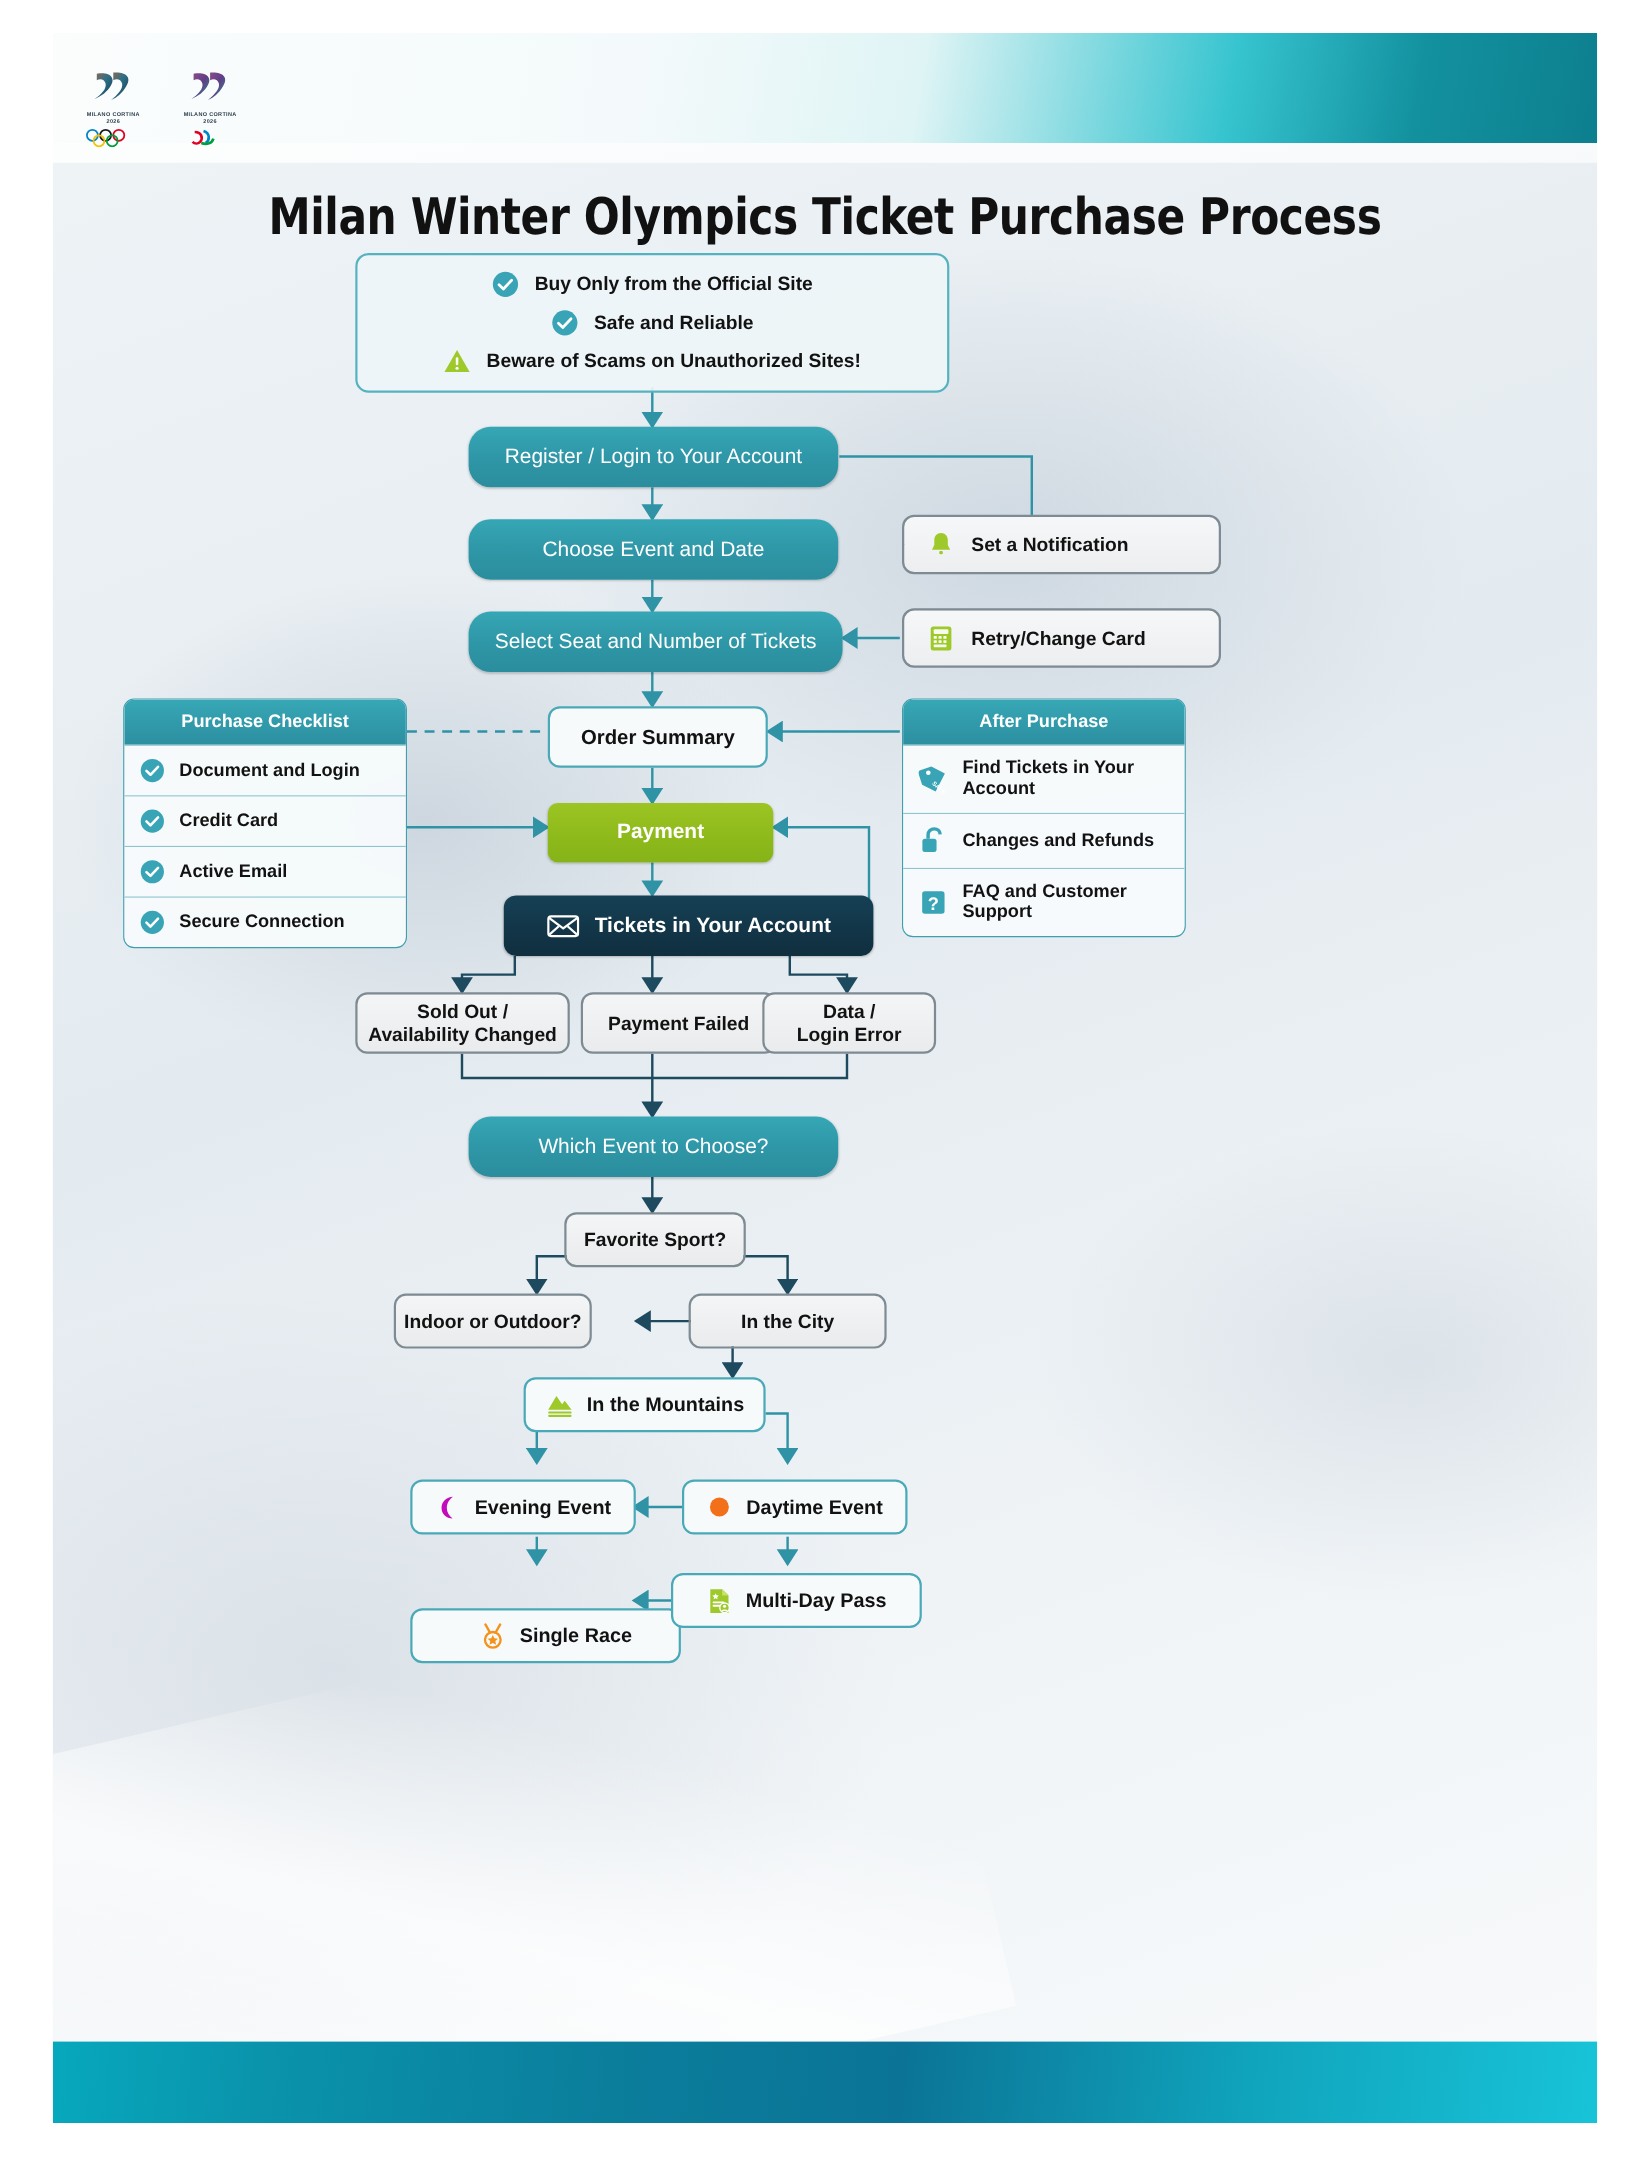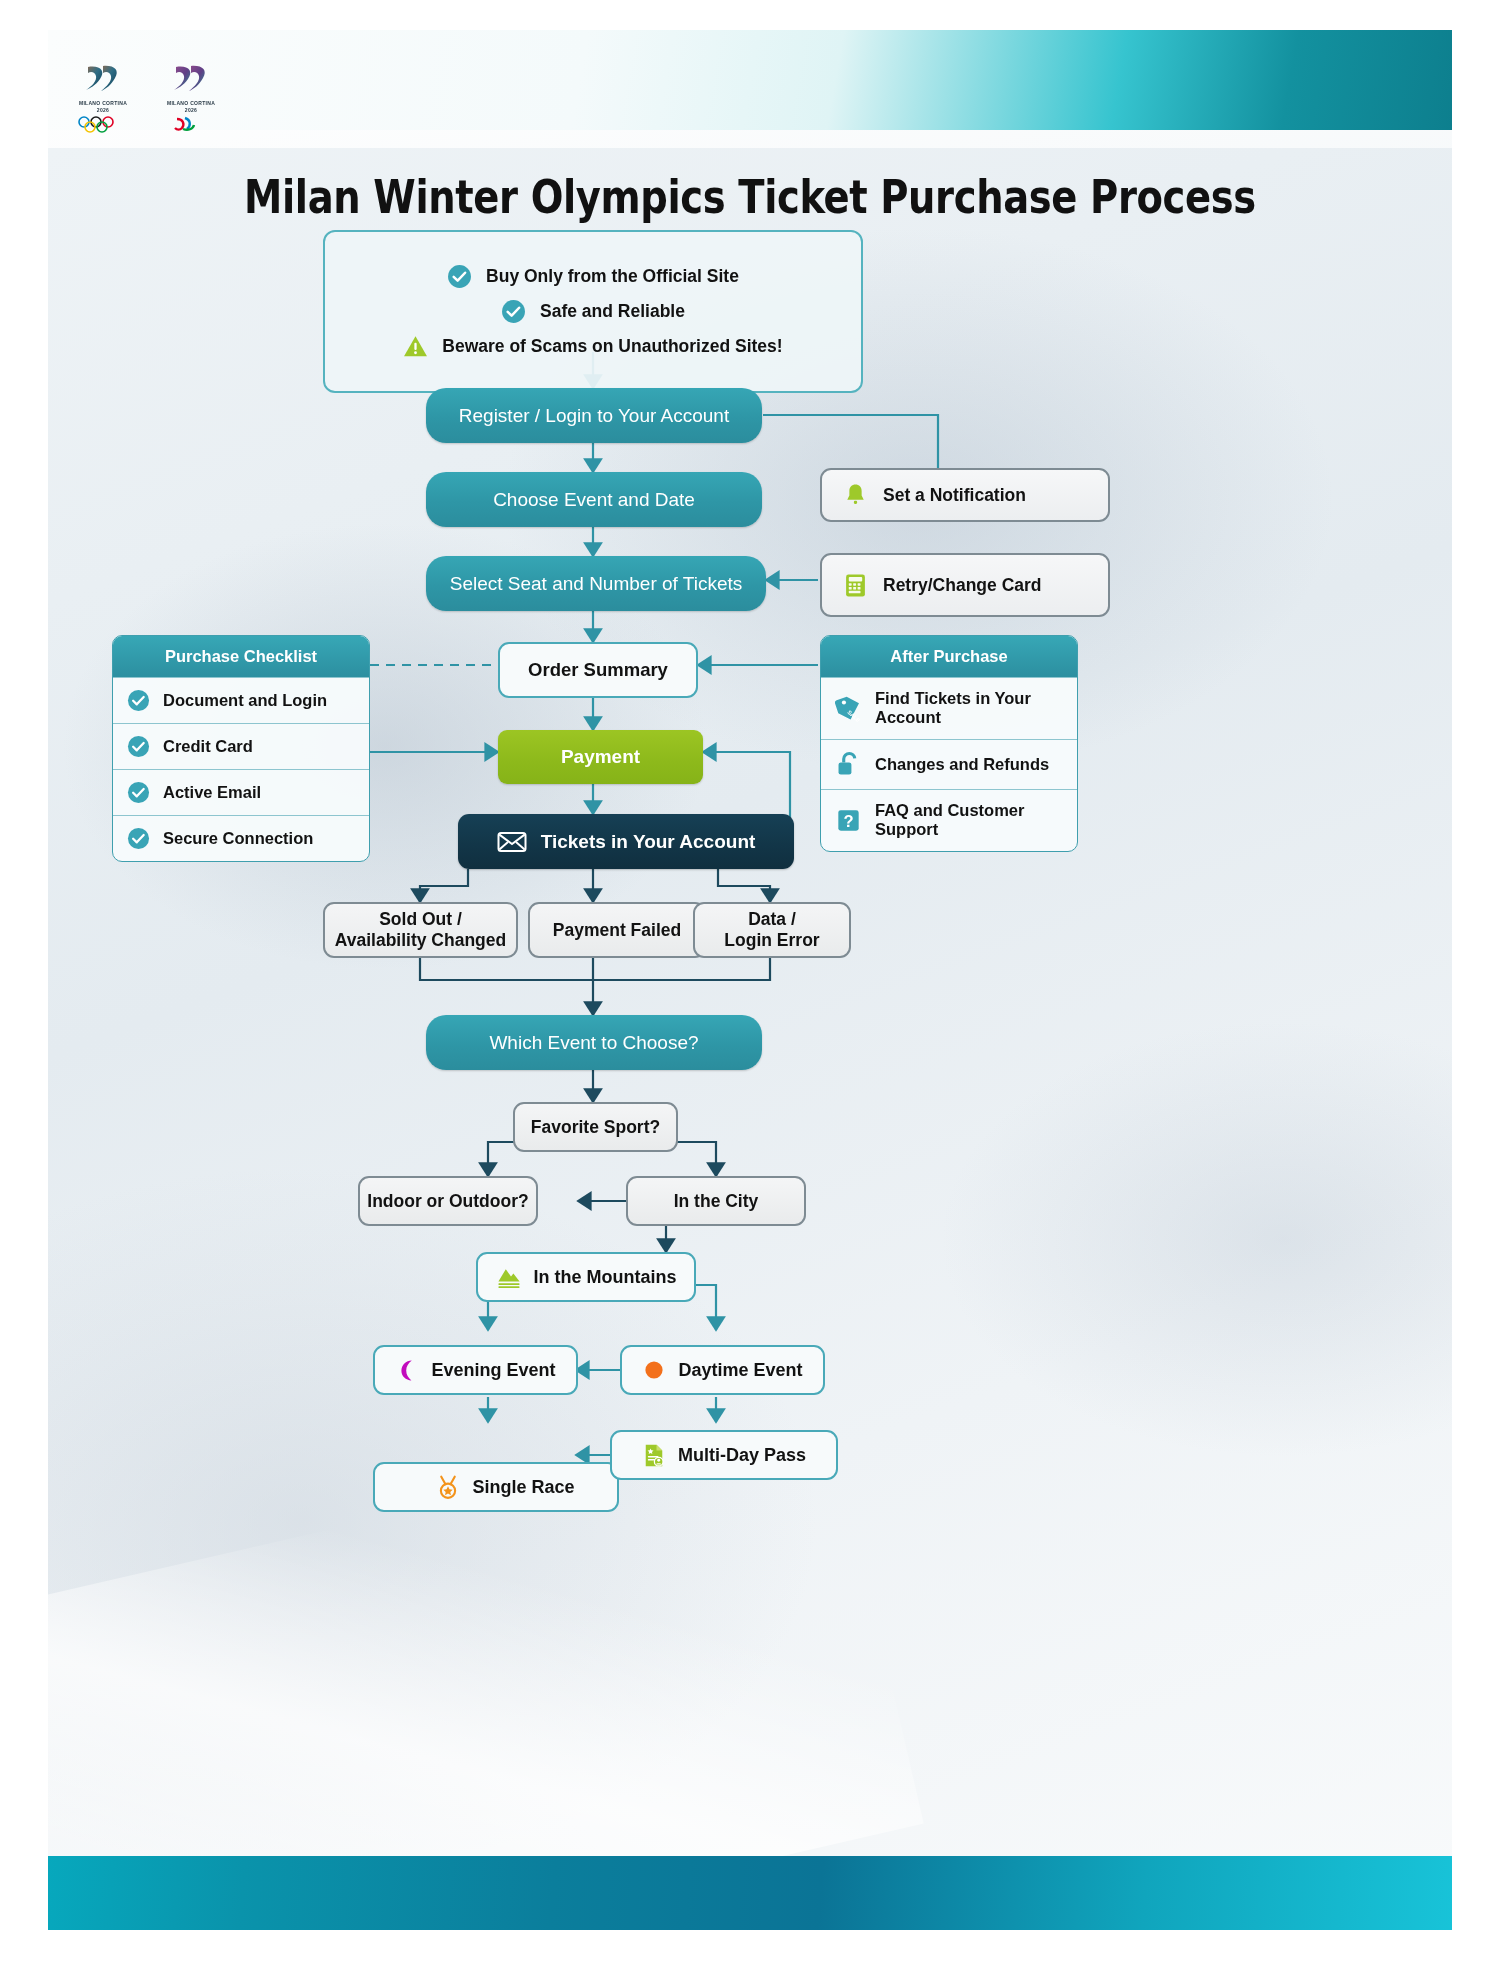--- a/index.html
+++ b/index.html
@@ -70,21 +70,21 @@
     background: linear-gradient(95deg,#07a8bd 0%,#0a93ab 14%,#0b7e9c 36%,#0b7496 55%,#10a5bd 78%,#18c3d8 100%);
   }
   #wires { position: absolute; left: 0; top: 0; width: 1404px; height: 1900px; pointer-events: none; }
 
   .node { position: absolute; display: flex; align-items: center; }
 
   
   .infobox {
     border: 2px solid #55b3bf; border-radius: 12px;
     background: rgba(238,245,247,0.93);
-    padding: 32px 22px;
+    padding: 14px 22px;
     display: flex; flex-direction: column; gap: 10px;
   }
   .inforow { display: flex; align-items: center; gap: 14px; }
   .inforow .lbl { font-size: 17.5px; font-weight: bold; color: #121212; }
 
   
   .proc {
     background: linear-gradient(180deg,#36a6b5 0%,#2e96a6 55%,#2b8d9d 100%);
     border-radius: 20px;
     color: #ffffff; font-size: 19px; font-weight: normal;
@@ -344,21 +344,21 @@
     </div>
 
     <div class="node sidecard" style="left:772px; top:438px; width:290px; height:54px;">
       <svg class="ico" width="23" height="25" viewBox="0 0 24 26">
         <path d="M12 1.6 C8.2 1.6 5.6 4.4 5.6 8.2 V13 L3.4 17.4 H20.6 L18.4 13 V8.2 C18.4 4.4 15.8 1.6 12 1.6 Z" fill="#9ec92a"></path>
         <rect x="10.3" y="18.6" width="3.4" height="3.2" rx="1.2" fill="#9ec92a"></rect>
       </svg>
       <span>Set a Notification</span>
     </div>
 
-    <div class="node sidecard" style="left:772px; top:523px; width:290px; height:64px;">
+    <div class="node sidecard" style="left:772px; top:523px; width:290px; height:54px;">
       <svg class="ico" width="23" height="25" viewBox="0 0 24 26">
         <rect x="2.2" y="1.6" width="19.6" height="22.8" rx="2.4" fill="#9ec92a"></rect>
         <rect x="5" y="4.2" width="14" height="4.6" rx="1" fill="#ffffff" opacity="0.92"></rect>
         <g fill="#ffffff" opacity="0.92">
           <rect x="5" y="10.6" width="3" height="2.6" rx=".6"></rect>
             <rect x="9.6" y="10.6" width="3" height="2.6" rx=".6"></rect>
           <rect x="14.2" y="10.6" width="3" height="2.6" rx=".6"></rect>
           <rect x="5" y="14.6" width="3" height="2.6" rx=".6"></rect>
             <rect x="9.6" y="14.6" width="3" height="2.6" rx=".6"></rect>
           <rect x="14.2" y="14.6" width="3" height="2.6" rx=".6"></rect>

